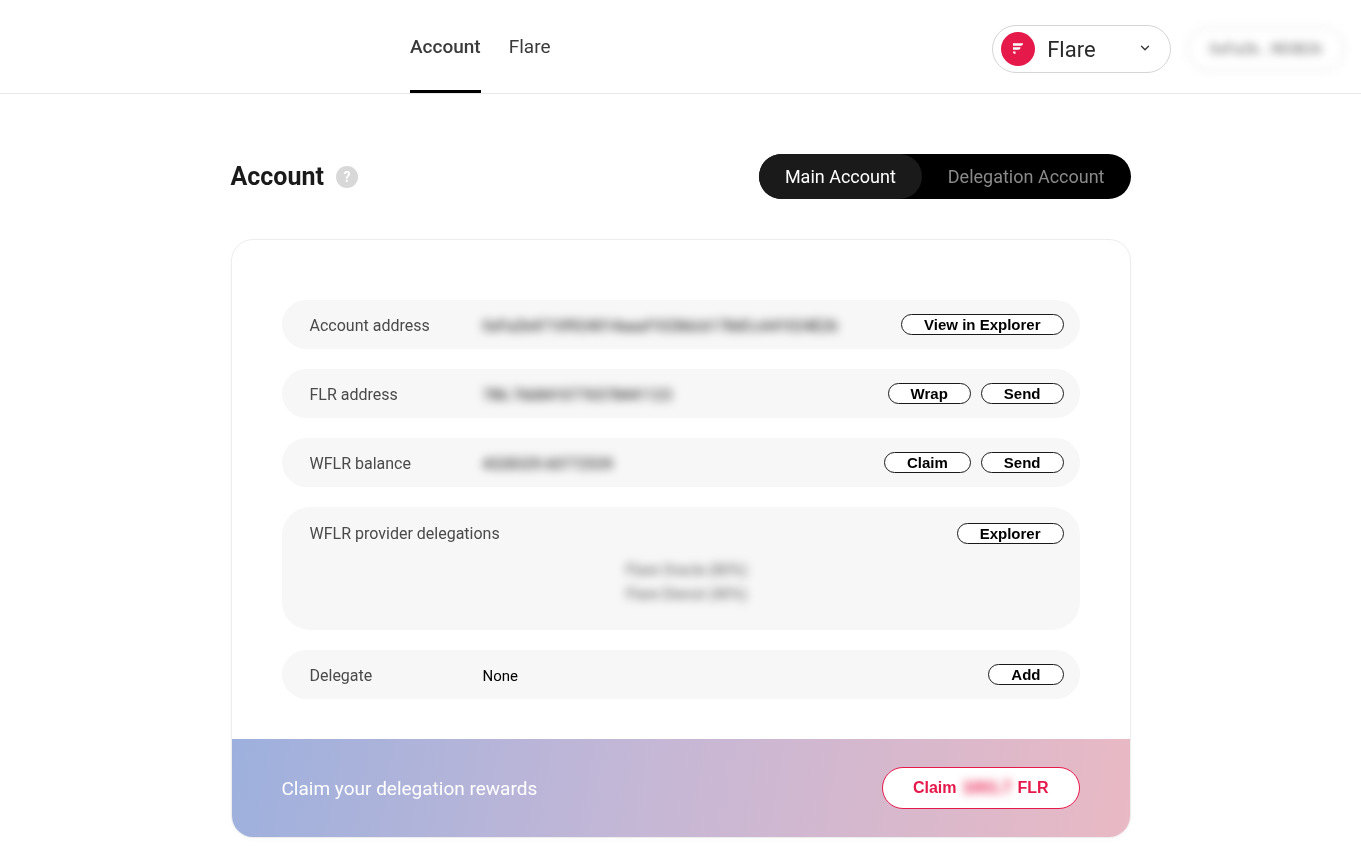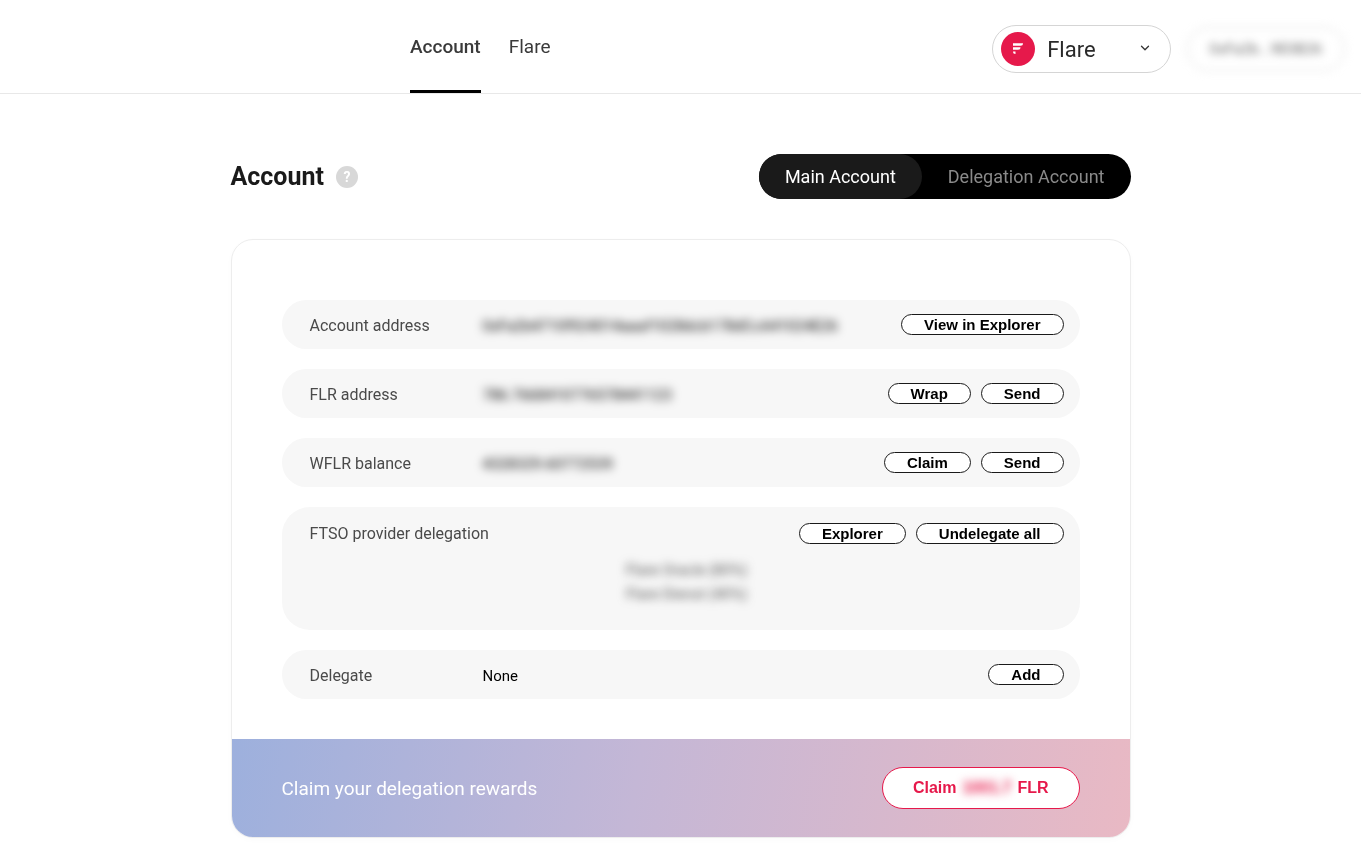--- a/index.html
+++ b/index.html
@@ -113,24 +113,23 @@
         <div class="row-label">WFLR balance</div>
         <div class="row-value">4328329.60772539</div>
         <div class="row-actions">
           <button class="btn">Claim</button>
           <button class="btn">Send</button>
         </div>
       </div>
 
       <div class="row tall">
         <div class="row-top">
-          <div class="row-label" style="width:auto;flex:1">FTSO provider delegation</div>
+          <div class="row-label" style="width:auto;flex:1">WFLR provider delegations</div>
           <div class="row-actions">
             <button class="btn">Explorer</button>
-            <button class="btn">Undelegate all</button>
           </div>
         </div>
         <div class="delegations-list">
           <div>Flare Oracle (80%)</div>
           <div>Flare Dienst (40%)</div>
         </div>
       </div>
 
       <div class="row">
         <div class="row-label">Delegate</div>

